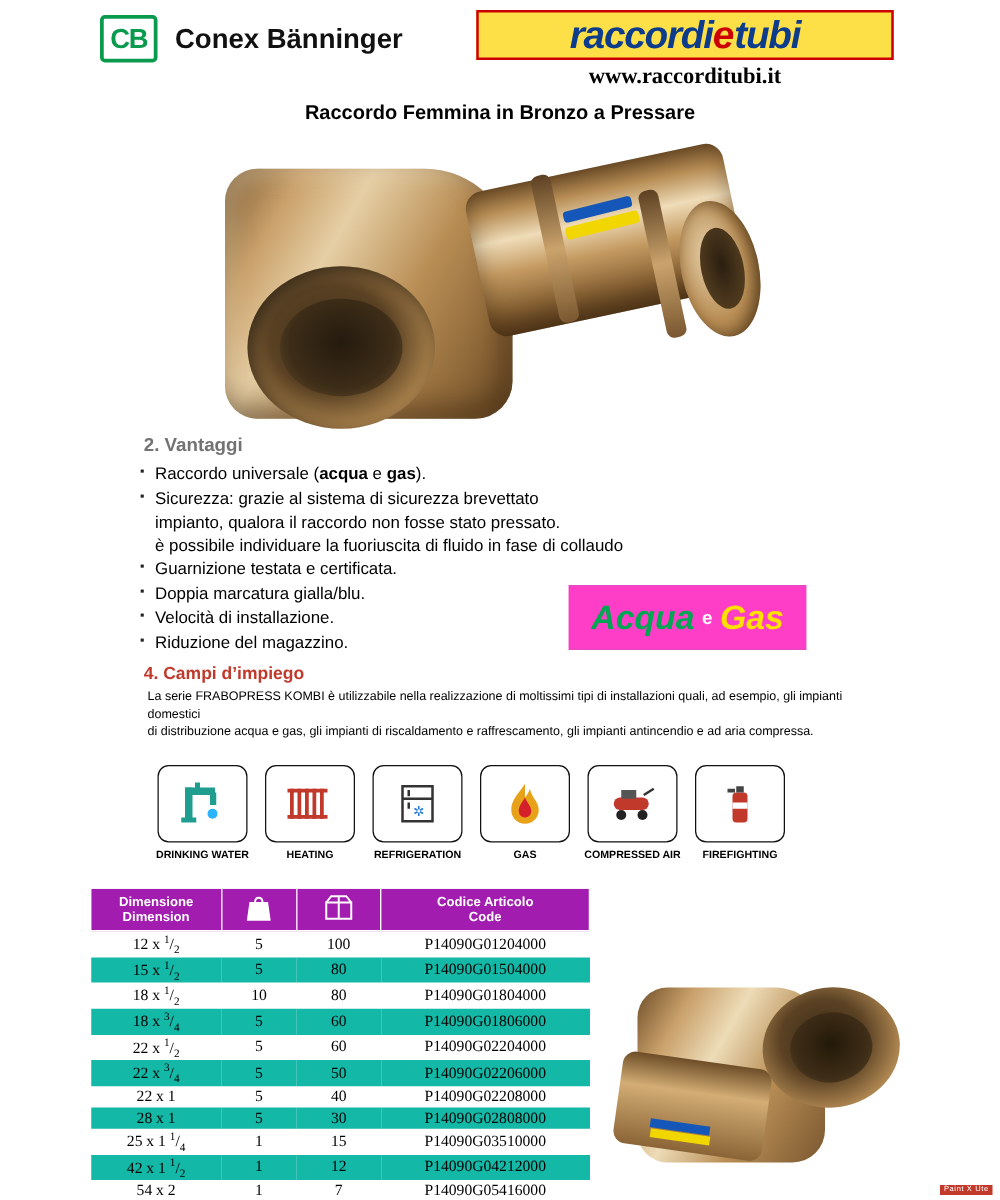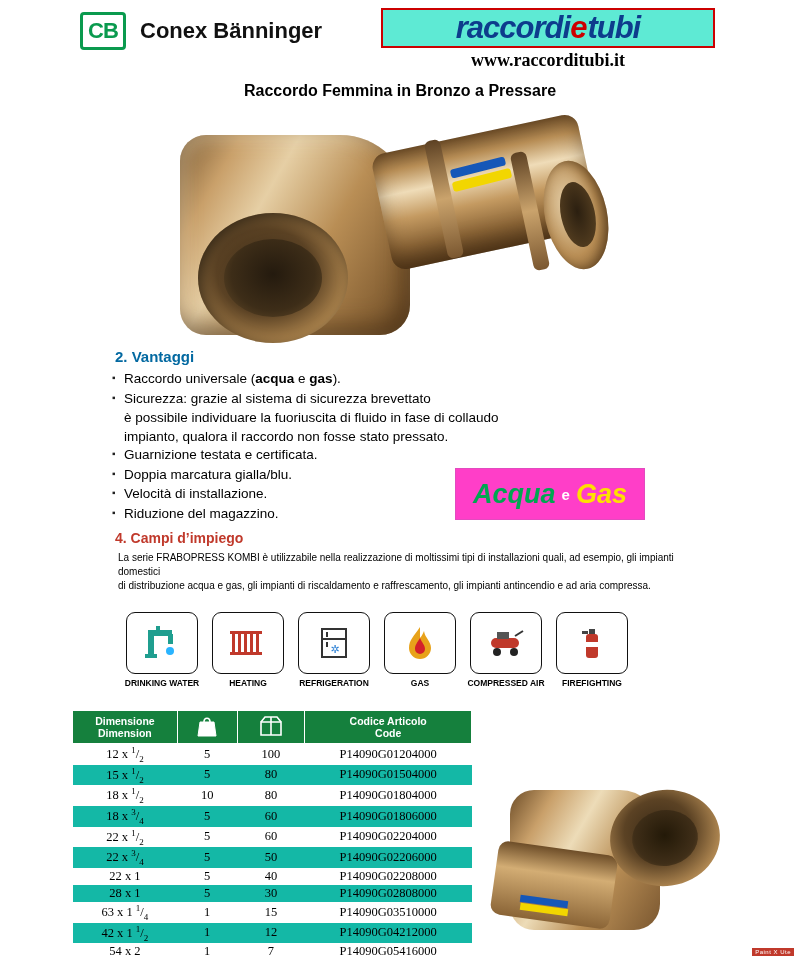--- a/index.html
+++ b/index.html
@@ -28,21 +28,21 @@
   }
   .cb-name {
     position: absolute; left: 140px; top: 18px;
     font-size: 22px; font-weight: bold; color: #111;
     letter-spacing: 0px;
   }
   .rt-logo {
     position: absolute; left: 381px; top: 8px;
     width: 334px; height: 40px;
     border: 2px solid #cc0000;
-    background: #5eead4;
+    background: #fde047;
     display: flex; align-items: center; justify-content: center;
   }
   .rt-logo .w1 { color: #0d3c8c; font-size: 31px; font-weight: bold; font-style: italic; letter-spacing: -1px; }
   .rt-logo .w2 { color: #cc0000; font-size: 31px; font-weight: bold; font-style: italic; }
   .rt-logo .w3 { color: #0d3c8c; font-size: 31px; font-weight: bold; font-style: italic; letter-spacing: -1px; }
   .rt-url {
     position: absolute; left: 381px; top: 50px; width: 334px;
     text-align: center; font-family: "Liberation Serif", serif;
     font-size: 18px; font-weight: bold; color: #000;
   }
@@ -102,21 +102,21 @@
     box-shadow: inset -4px 0 12px rgba(60,36,12,.6);
   }
   .elbow-end::after{
     content:""; position:absolute; left:16px; top:22px; width:34px; height:66px;
     border-radius:50%; background: radial-gradient(ellipse at 50% 45%,#2b1f10,#4f3a1e 70%,#7b5b31 100%);
   }
 
   
   .sec2-title {
     position: absolute; left: 115px; top: 348px;
-    font-size: 15px; font-weight: bold; color: #0369a1;
+    font-size: 15px; font-weight: bold; color: #737373;
   }
   .bullets {
     position: absolute; left: 112px; top: 370px; width: 430px;
     font-size: 13.5px; line-height: 18.5px;
   }
   .bullets .li { position: relative; padding-left: 12px; margin-bottom: 1px; }
   .bullets .li::before {
     content: "\25AA"; position: absolute; left: 0; top: -1px; font-size: 10px; color:#222;
   }
   .bullets .cont { padding-left: 12px; }
@@ -153,21 +153,21 @@
   .app-lbl {
     position: absolute; width: 92px; text-align: center;
     font-size: 8.5px; font-weight: bold; line-height: 10px; top: 66px; left: -10px;
   }
   .app-wrap { position: absolute; width: 72px; }
 
   
   .tbl { position: absolute; left: 72px; top: 710px; width: 400px; }
   .tbl table { border-collapse: collapse; width: 400px; }
   .tbl th {
-    background: #15803d; color: #fff; font-size: 10.5px; font-weight: bold;
+    background: #a21caf; color: #fff; font-size: 10.5px; font-weight: bold;
     border: 1px solid #fff; padding: 3px 2px; text-align: center; line-height: 12px;
   }
   .tbl td {
     font-size: 12.5px; text-align: center; padding: 1px 2px;
     font-family: "Liberation Serif", serif; border: 0;
   }
   .tbl tr.alt td { background: #14b8a6; }
   .tbl td.dim { font-family:"Liberation Serif", serif; }
   .frac { font-size: 9px; vertical-align: super; }
   .fracd { font-size: 9px; vertical-align: sub; }
@@ -232,22 +232,22 @@
 </div>
 
 <div class="sec2-title">2. Vantaggi</div>
 <div class="bullets">
   <div class="li">
     <span>Raccordo universale (</span><b>acqua</b><span> e </span><b>gas</b><span>).</span>
   </div>
   <div class="li">
     <span>Sicurezza: grazie al sistema di sicurezza brevettato</span>
   </div>
+  <div class="cont">impianto, qualora il raccordo non fosse stato pressato.</div>
   <div class="cont">è possibile individuare la fuoriuscita di fluido in fase di collaudo</div>
-  <div class="cont">impianto, qualora il raccordo non fosse stato pressato.</div>
   <div class="li"><span>Guarnizione testata e certificata.</span></div>
   <div class="li"><span>Doppia marcatura gialla/blu.</span></div>
   <div class="li"><span>Velocità di installazione.</span></div>
   <div class="li"><span>Riduzione del magazzino.</span></div>
 </div>
 
 <div class="acqua-gas">
   <span class="ag1">Acqua</span>
   <span class="ag2">e</span>
   <span class="ag3">Gas</span>
@@ -409,21 +409,21 @@
         <td>40</td>
         <td>P14090G02208000</td>
       </tr>
       <tr class="alt">
         <td class="dim"><span>28</span> <span>x</span> <span>1</span></td>
         <td>5</td>
         <td>30</td>
         <td>P14090G02808000</td>
       </tr>
       <tr>
-        <td class="dim"><span>63</span> <span>x</span> <span>1</span> <span class="frac">1</span>/<span class="fracd">4</span></td>
+        <td class="dim"><span>25</span> <span>x</span> <span>1</span> <span class="frac">1</span>/<span class="fracd">4</span></td>
         <td>1</td>
         <td>15</td>
         <td>P14090G03510000</td>
       </tr>
       <tr class="alt">
         <td class="dim"><span>42</span> <span>x</span> <span>1</span> <span class="frac">1</span>/<span class="fracd">2</span></td>
         <td>1</td>
         <td>12</td>
         <td>P14090G04212000</td>
       </tr>

